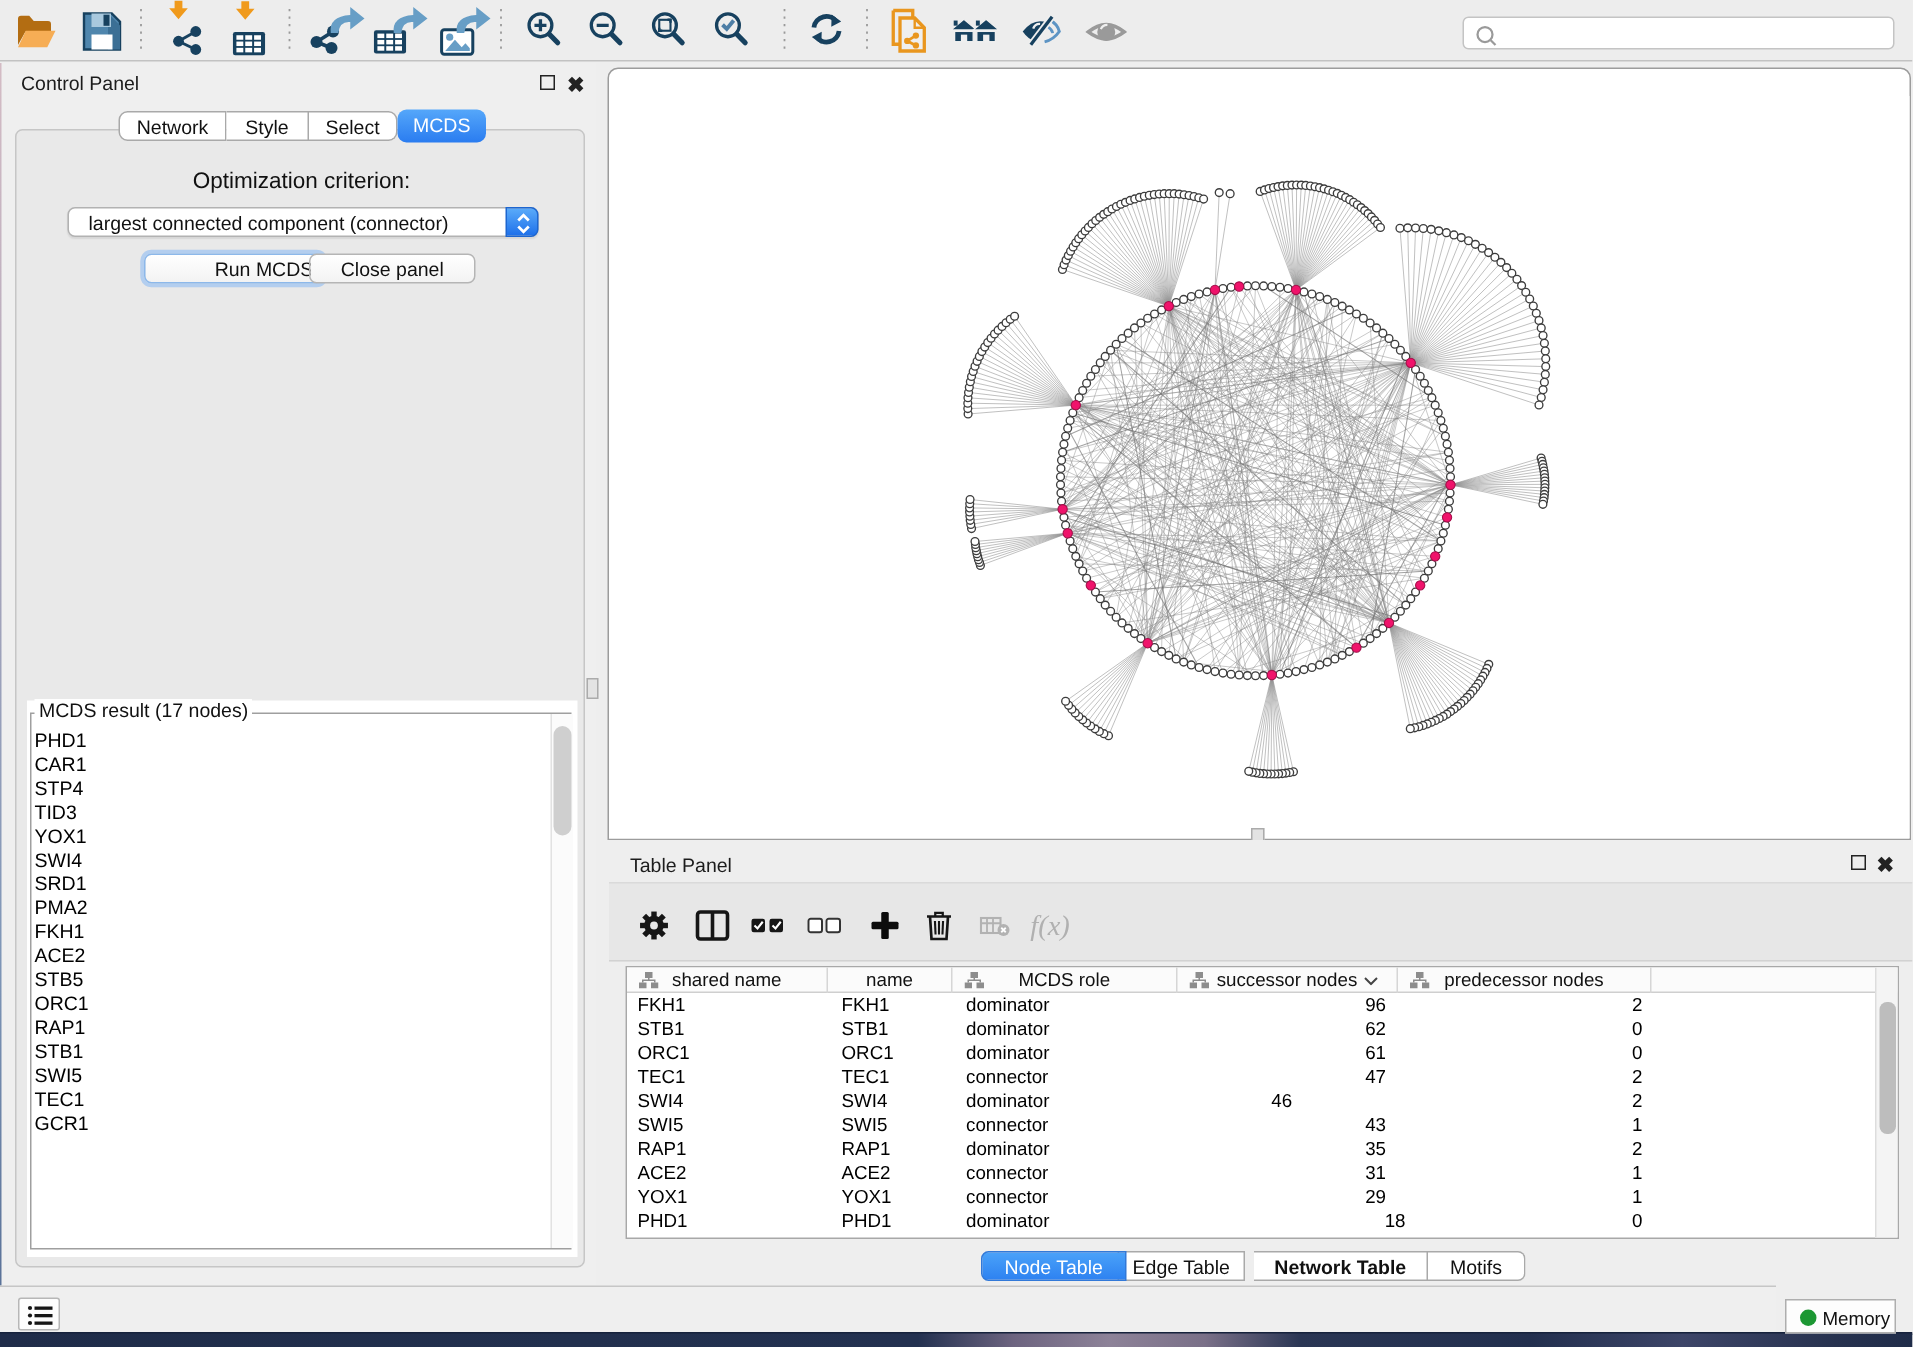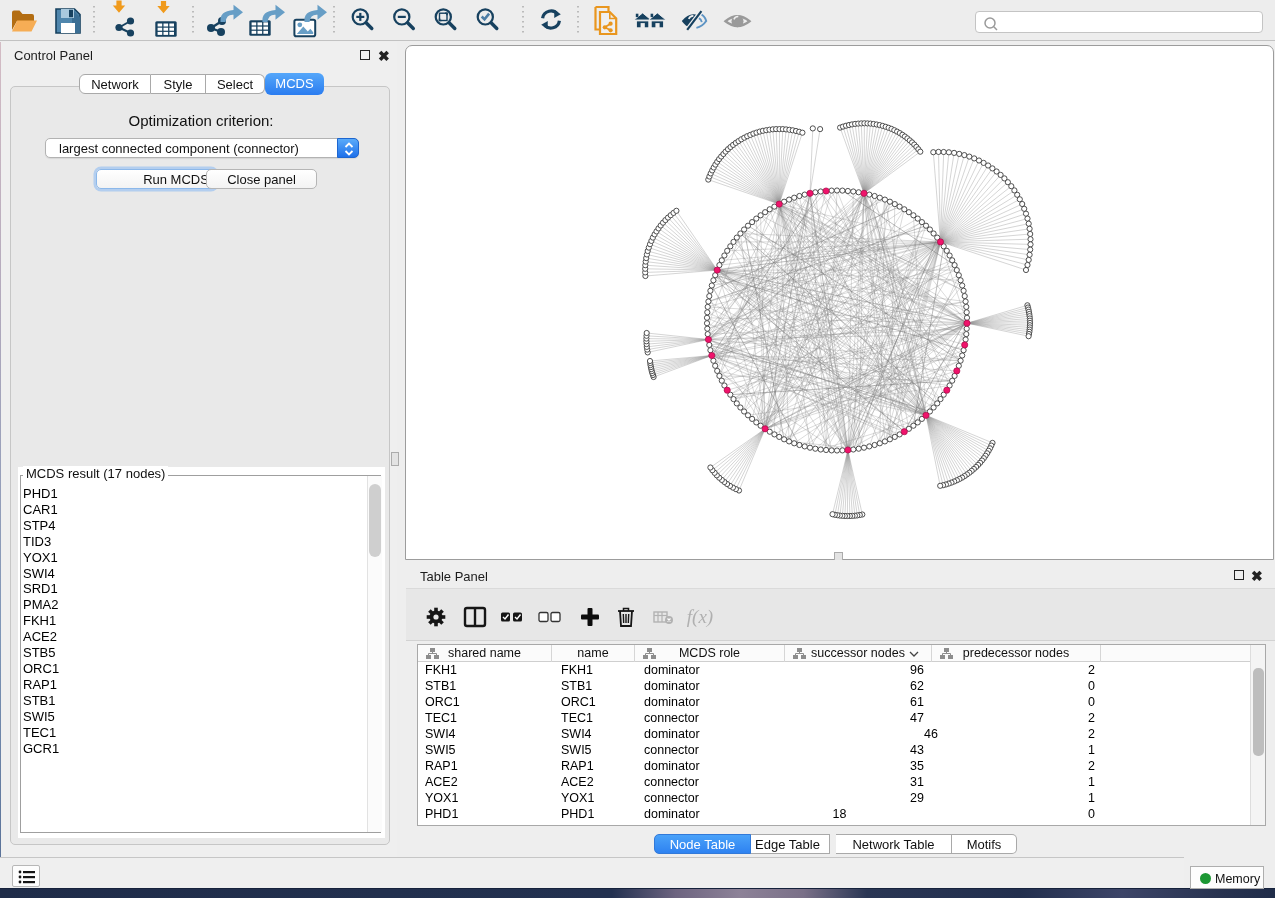--- a/index.html
+++ b/index.html
@@ -1281,21 +1281,21 @@
           <span class="td" style="left:7px">TEC1</span>
           <span class="td" style="left:143px">TEC1</span>
           <span class="td" style="left:226px">connector</span>
           <span class="td" style="left:367px;width:139px;text-align:right">47</span>
           <span class="td" style="left:514px;width:163px;text-align:right">2</span>
         </div>
         <div class="tr">
           <span class="td" style="left:7px">SWI4</span>
           <span class="td" style="left:143px">SWI4</span>
           <span class="td" style="left:226px">dominator</span>
-          <span class="td" style="left:381px;width:139px;text-align:right">46</span>
+          <span class="td" style="left:367px;width:139px;text-align:center">46</span>
           <span class="td" style="left:514px;width:163px;text-align:right">2</span>
         </div>
         <div class="tr">
           <span class="td" style="left:7px">SWI5</span>
           <span class="td" style="left:143px">SWI5</span>
           <span class="td" style="left:226px">connector</span>
           <span class="td" style="left:367px;width:139px;text-align:right">43</span>
           <span class="td" style="left:514px;width:163px;text-align:right">1</span>
         </div>
         <div class="tr">
@@ -1316,31 +1316,31 @@
           <span class="td" style="left:7px">YOX1</span>
           <span class="td" style="left:143px">YOX1</span>
           <span class="td" style="left:226px">connector</span>
           <span class="td" style="left:367px;width:139px;text-align:right">29</span>
           <span class="td" style="left:514px;width:163px;text-align:right">1</span>
         </div>
         <div class="tr">
           <span class="td" style="left:7px">PHD1</span>
           <span class="td" style="left:143px">PHD1</span>
           <span class="td" style="left:226px">dominator</span>
-          <span class="td" style="left:352px;width:139px;text-align:center">18</span>
+          <span class="td" style="left:380px;width:139px;text-align:right">18</span>
           <span class="td" style="left:514px;width:163px;text-align:right">0</span>
         </div>
       </div>
     <div id="tscroll">
         <div id="tthumb"></div>
       </div>
   </div>
   <div id="btabNode" style="left:248px;width:97px;">Node Table</div>
   <div class="btab" style="left:339px;width:85px;">Edge Table</div>
-  <div class="btab" style="left:430px;width:116px;border-left:none;">Network Table</div>
+  <div class="btab" style="left:430px;width:116px;border-left:none;font-weight:bold;">Network Table</div>
   <div class="btab" style="left:546px;width:65px;border-left:none;border-radius:0 5px 5px 0;">Motifs</div>
 </div>
 
 <div class="abs" id="statusbar">
   <div id="listbtn">
       <svg width="26" height="20" style="position:absolute;left:1px;top:1px">
 <circle cx="6" cy="5" r="1.4" fill="#161616"></circle>
         <rect x="9" y="4" width="12" height="2.2" fill="#161616"></rect>
 <circle cx="6" cy="10" r="1.4" fill="#161616"></circle>
         <rect x="9" y="9" width="12" height="2.2" fill="#161616"></rect>

